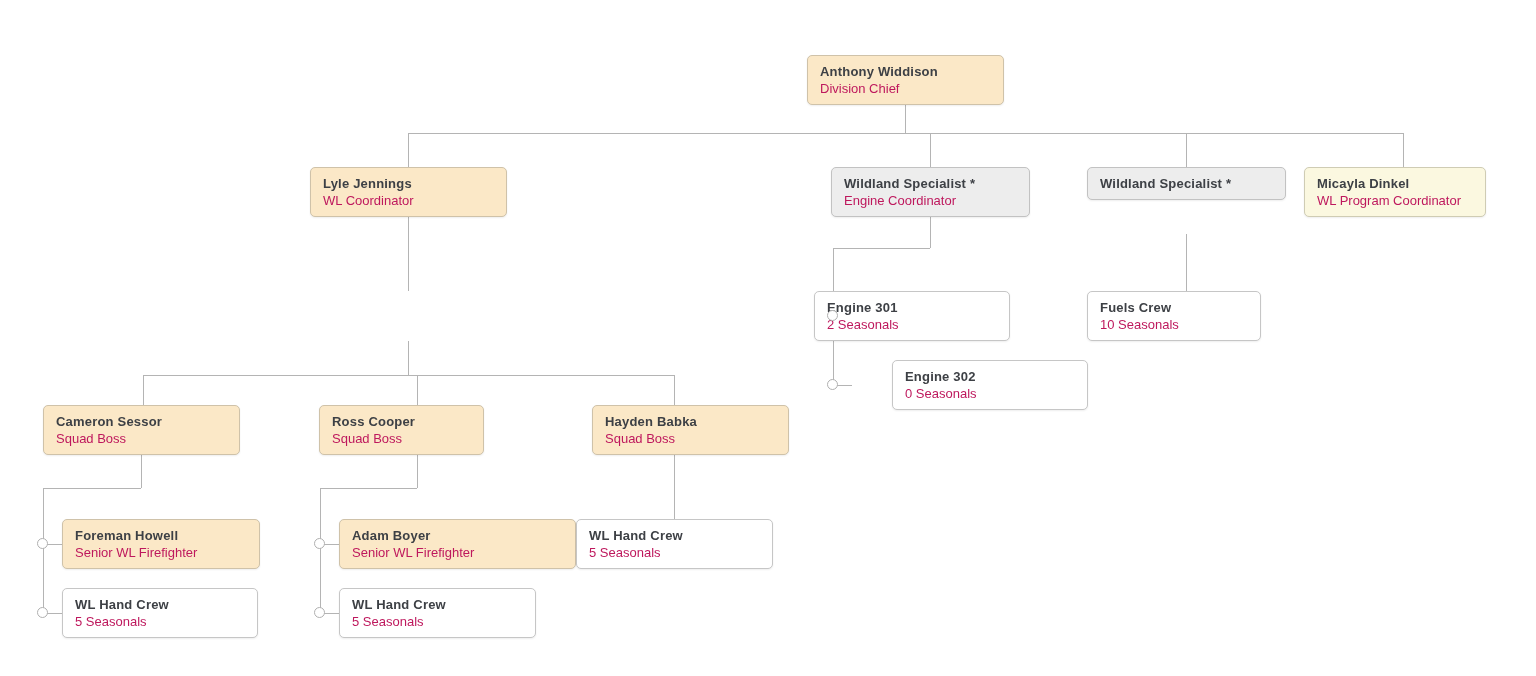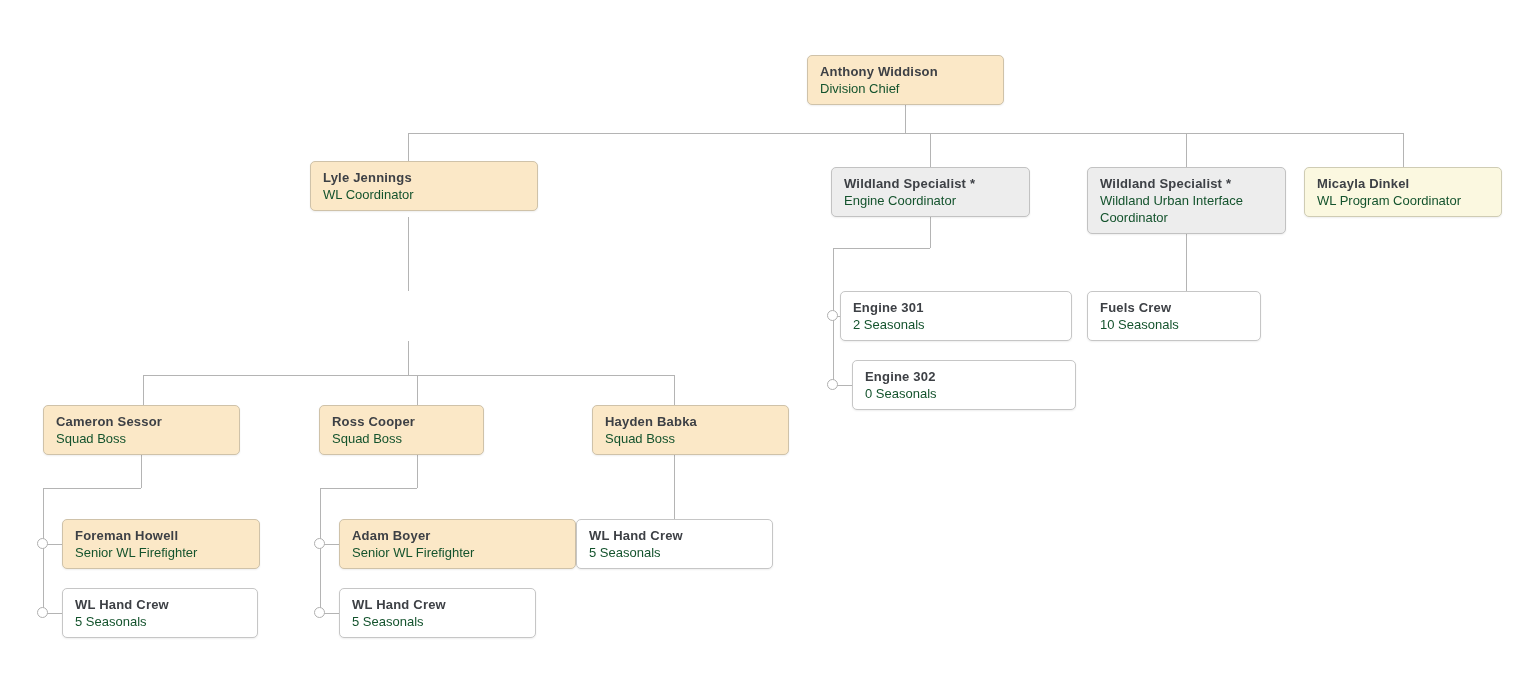--- a/index.html
+++ b/index.html
@@ -9,21 +9,21 @@
   }
   #canvas{position:absolute;inset:0;}
   .node{
     position:absolute;box-sizing:border-box;
     border:1px solid #c6c6c6;border-radius:5px;
     padding:7px 12px;font-size:13px;line-height:17px;
     box-shadow:0 1px 2px rgba(0,0,0,0.07);
     background:#ffffff;cursor:default;
   }
   .node-name{font-weight:bold;color:#3d4045;letter-spacing:0.2px;}
-  .node-role{color:#14532d;}
+  .node-role{color:#be185d;}
   .peach{background:#FBE8C7;border-color:#cfc2a9;}
   .gray{background:#EDEDED;border-color:#c2c2c2;}
   .cream{background:#FBF8E0;border-color:#cfccb4;}
   .white{background:#ffffff;border-color:#c6c6c6;}
   .vline,.hline{position:absolute;background:#b4b4b4;}
   .vline{width:1px;}
   .hline{height:1px;}
   .dot{
     position:absolute;width:11px;height:11px;border-radius:50%;
     background:#ffffff;border:1.5px solid #b0b0b0;box-sizing:border-box;z-index:2;
@@ -74,36 +74,35 @@
   <div class="dot" style="left:314px;top:538px"></div>
   <div class="dot" style="left:314px;top:607px"></div>
   <div class="dot" style="left:827px;top:310px"></div>
   <div class="dot" style="left:827px;top:379px"></div>
 
   <div class="node peach" style="left:807px;top:55px;width:197px">
     <div class="node-name">Anthony Widdison</div>
     <div class="node-role">Division Chief</div>
   </div>
 
-  <div class="node peach" style="left:310px;top:161px;width:228px">
+  <div class="node peach" style="left:310px;top:167px;width:197px">
     <div class="node-name">Lyle Jennings</div>
     <div class="node-role">WL Coordinator</div>
   </div>
 
   <div class="node gray" style="left:831px;top:167px;width:199px">
     <div class="node-name">Wildland Specialist *</div>
     <div class="node-role">Engine Coordinator</div>
   </div>
 
   <div class="node gray" style="left:1087px;top:167px;width:199px">
     <div class="node-name">Wildland Specialist *</div>
-    <div class="node-role">Wildland Urban Interface Coordinator</div>
   </div>
 
-  <div class="node cream" style="left:1304px;top:167px;width:198px">
+  <div class="node cream" style="left:1304px;top:167px;width:182px">
     <div class="node-name">Micayla Dinkel</div>
     <div class="node-role">WL Program Coordinator</div>
   </div>
 
 
   <div class="node peach" style="left:43px;top:405px;width:197px">
     <div class="node-name">Cameron Sessor</div>
     <div class="node-role">Squad Boss</div>
   </div>
 
@@ -135,26 +134,26 @@
   <div class="node white" style="left:339px;top:588px;width:197px">
     <div class="node-name">WL Hand Crew</div>
     <div class="node-role">5 Seasonals</div>
   </div>
 
   <div class="node white" style="left:576px;top:519px;width:197px">
     <div class="node-name">WL Hand Crew</div>
     <div class="node-role">5 Seasonals</div>
   </div>
 
-  <div class="node white" style="left:840px;top:291px;width:232px">
+  <div class="node white" style="left:814px;top:291px;width:196px">
     <div class="node-name">Engine 301</div>
     <div class="node-role">2 Seasonals</div>
   </div>
 
-  <div class="node white" style="left:852px;top:360px;width:224px">
+  <div class="node white" style="left:892px;top:360px;width:196px">
     <div class="node-name">Engine 302</div>
     <div class="node-role">0 Seasonals</div>
   </div>
 
   <div class="node white" style="left:1087px;top:291px;width:174px">
     <div class="node-name">Fuels Crew</div>
     <div class="node-role">10 Seasonals</div>
   </div>
 
 </div>

